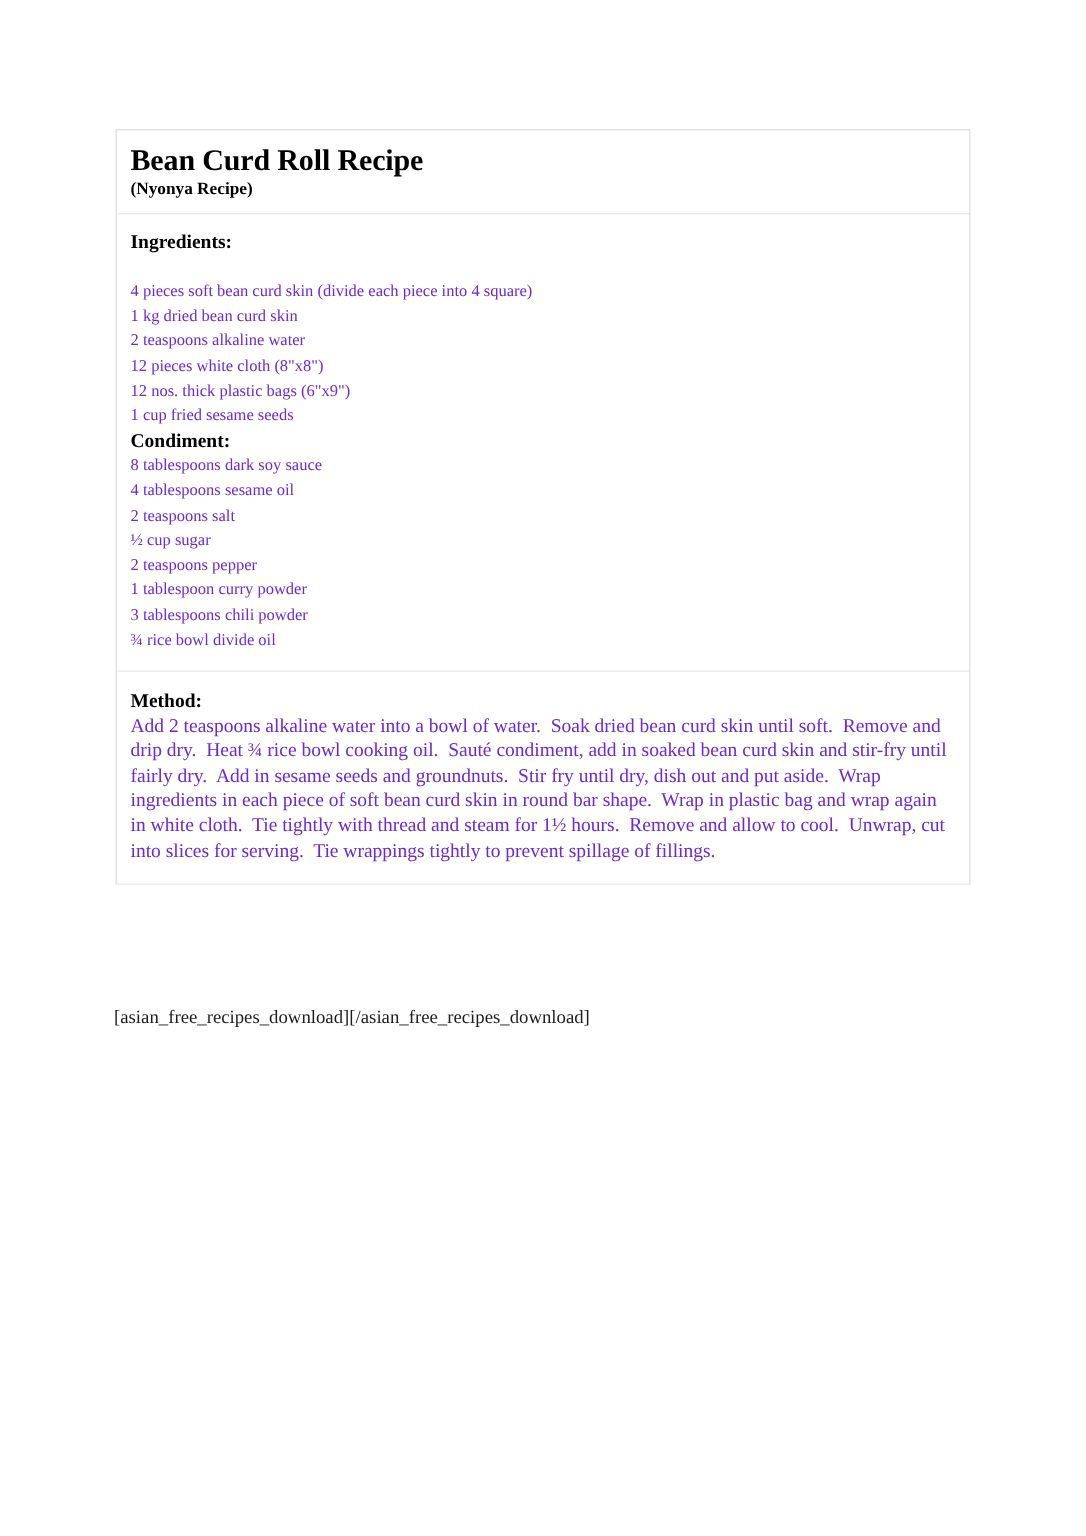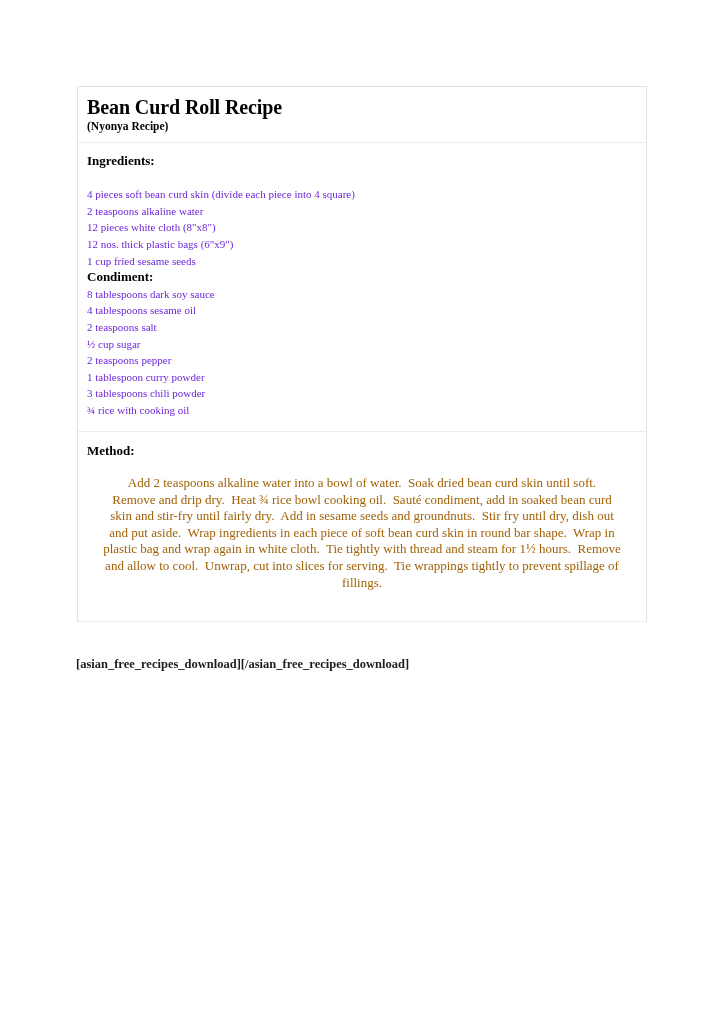--- a/index.html
+++ b/index.html
@@ -76,68 +76,68 @@
     line-height: 16.6px;
     color: #6d28d9;
     white-space: pre;
   }
   .section-method {
     padding: 11px 9px 14px 9px;
   }
   .method-body {
     font-size: 13px;
     line-height: 16.6px;
-    margin: 16px;
-    color: #a16207;
-    text-align: center;
+    margin: 0;
+    color: #6d28d9;
+    text-align: left;
     white-space: pre-wrap;
   }
   .footer-shortcode {
     position: absolute;
     left: 76px;
-    top: 656px;
+    top: 670px;
     font-size: 12.5px;
     line-height: 16px;
     color: #1d1d1d;
     white-space: pre;
-    font-weight: bold;
   }
 </style>
 </head>
 <body>
 
 <div class="page">
 
   <div class="recipe-card">
 
     <div class="section-header card-section">
       <div class="recipe-title">Bean Curd Roll Recipe</div>
       <div class="recipe-subtitle">(Nyonya Recipe)</div>
     </div>
 
     <div class="section-ingredients card-section">
       <div class="heading">Ingredients:</div>
       <div class="blank-line"></div>
       <ul class="ing-list">
         <li>4 pieces soft bean curd skin (divide each piece into 4 square)</li>
+        <li>1 kg dried bean curd skin</li>
         <li>2 teaspoons alkaline water</li>
         <li>12 pieces white cloth (8"x8")</li>
         <li>12 nos. thick plastic bags (6"x9")</li>
         <li>1 cup fried sesame seeds</li>
       </ul>
       <div class="heading">Condiment:</div>
       <ul class="ing-list">
         <li>8 tablespoons dark soy sauce</li>
         <li>4 tablespoons sesame oil</li>
         <li>2 teaspoons salt</li>
         <li>½ cup sugar</li>
         <li>2 teaspoons pepper</li>
         <li>1 tablespoon curry powder</li>
         <li>3 tablespoons chili powder</li>
-        <li>¾ rice with cooking oil</li>
+        <li>¾ rice bowl divide oil</li>
       </ul>
     </div>
 
     <div class="section-method card-section">
       <div class="heading">Method:</div>
       <p class="method-body">Add 2 teaspoons alkaline water into a bowl of water.  Soak dried bean curd skin until soft.  Remove and drip dry.  Heat ¾ rice bowl cooking oil.  Sauté condiment, add in soaked bean curd skin and stir-fry until fairly dry.  Add in sesame seeds and groundnuts.  Stir fry until dry, dish out and put aside.  Wrap ingredients in each piece of soft bean curd skin in round bar shape.  Wrap in plastic bag and wrap again in white cloth.  Tie tightly with thread and steam for 1½ hours.  Remove and allow to cool.  Unwrap, cut into slices for serving.  Tie wrappings tightly to prevent spillage of fillings.</p>
     </div>
 
   </div>
 

